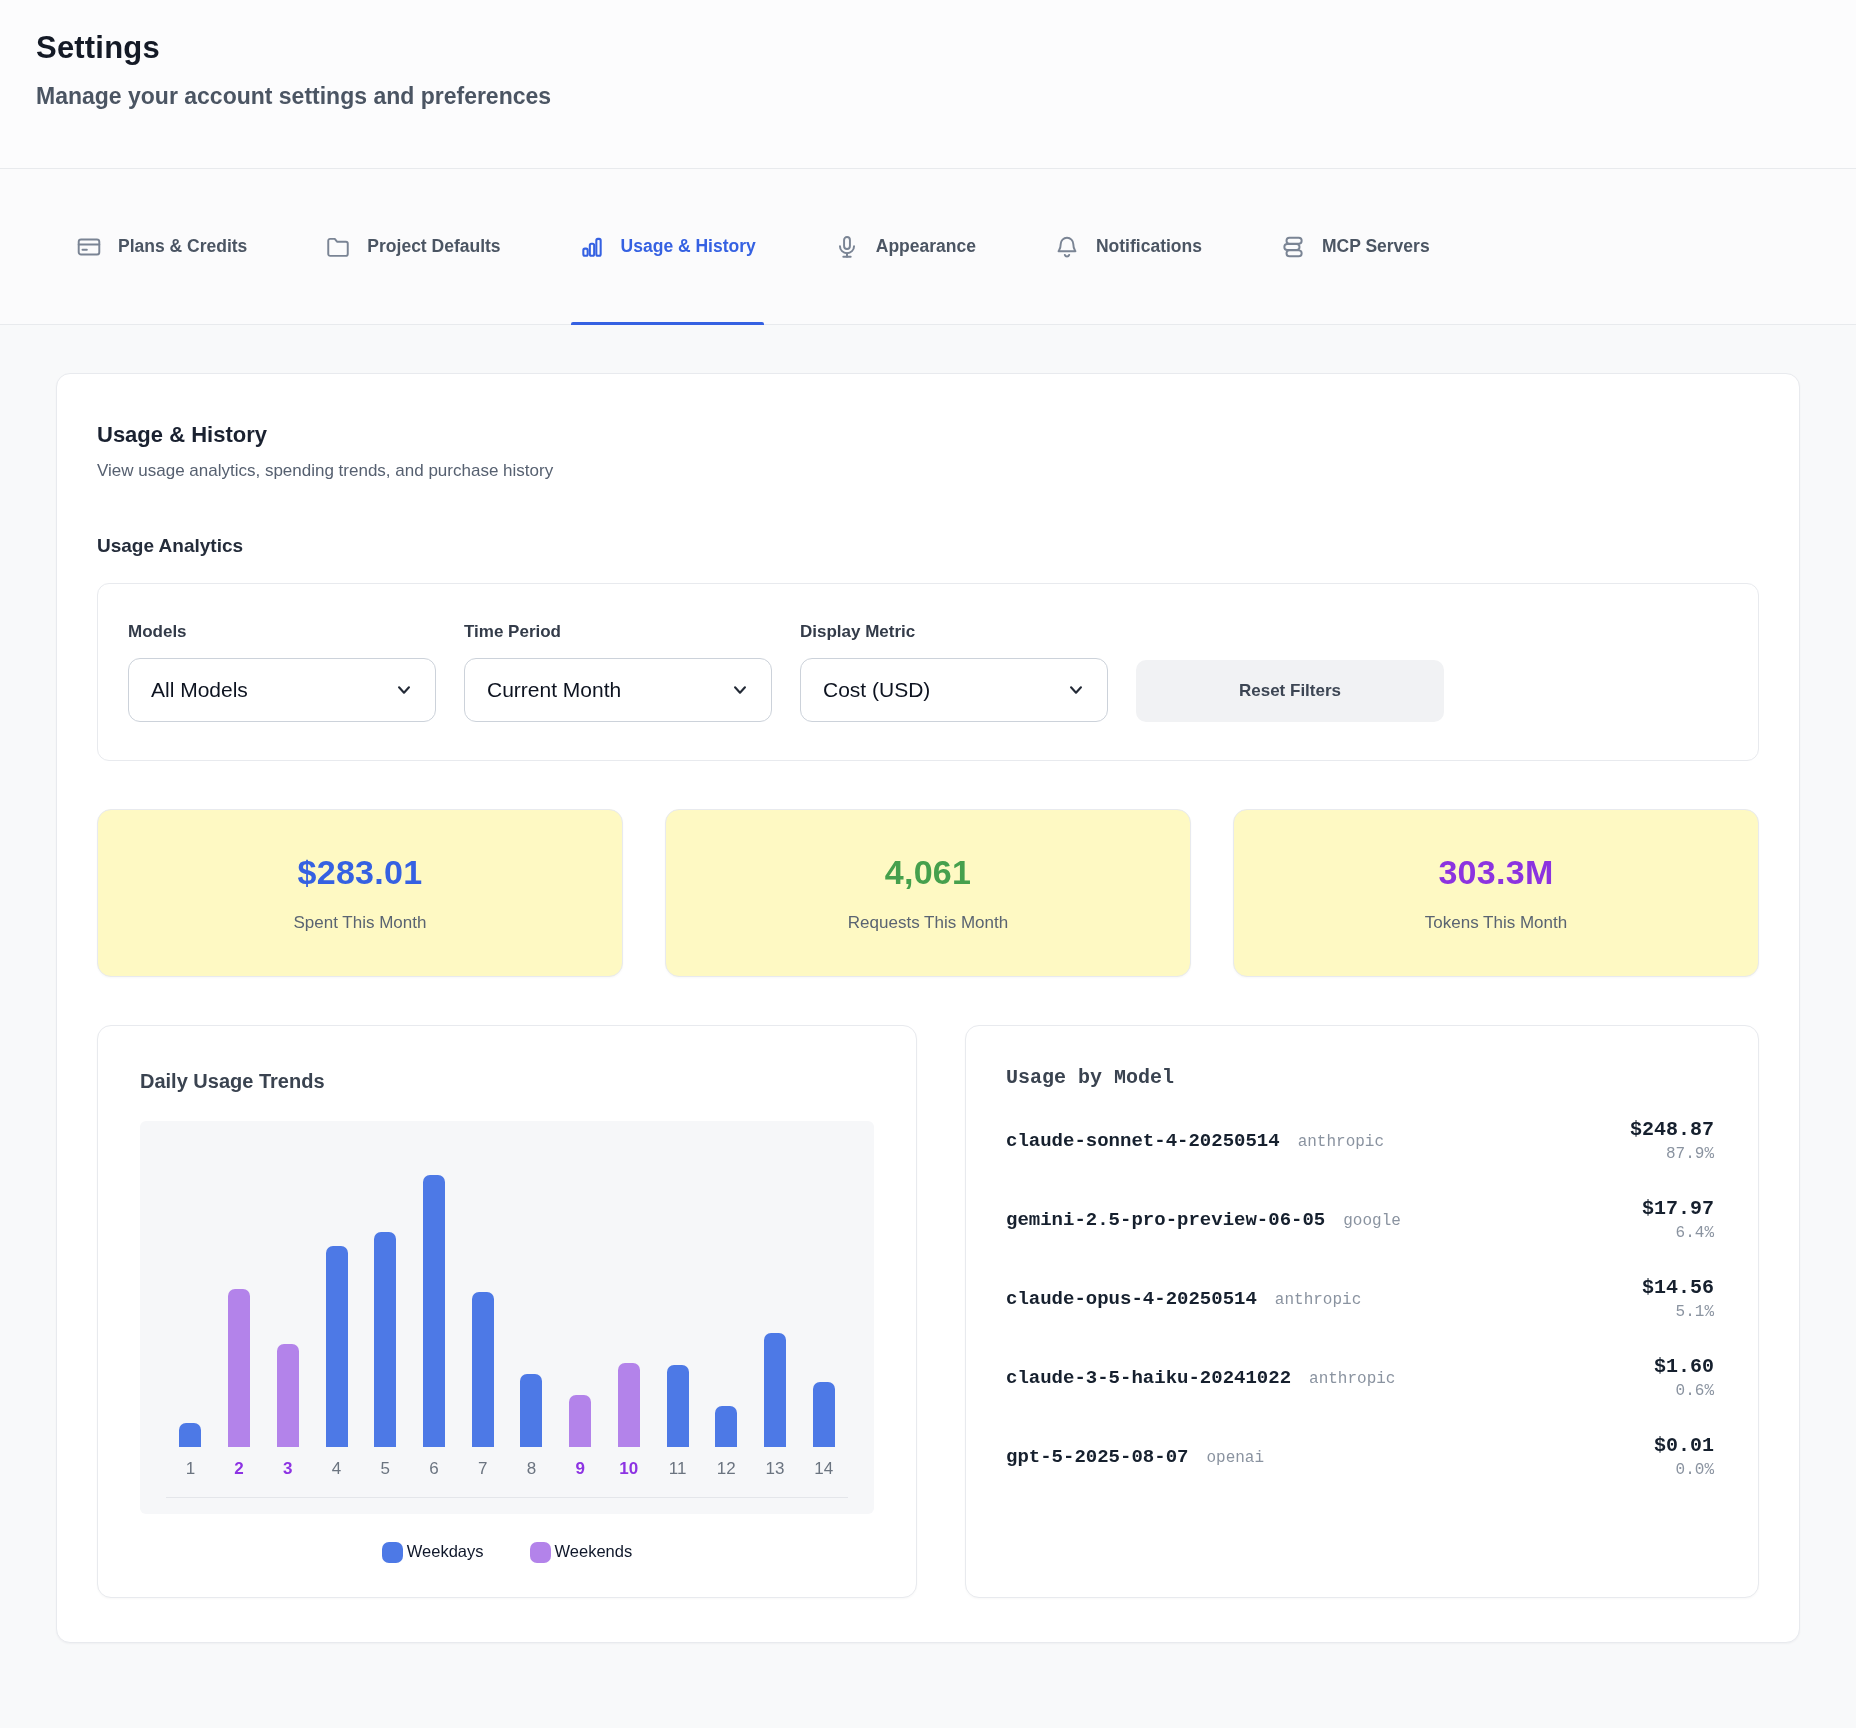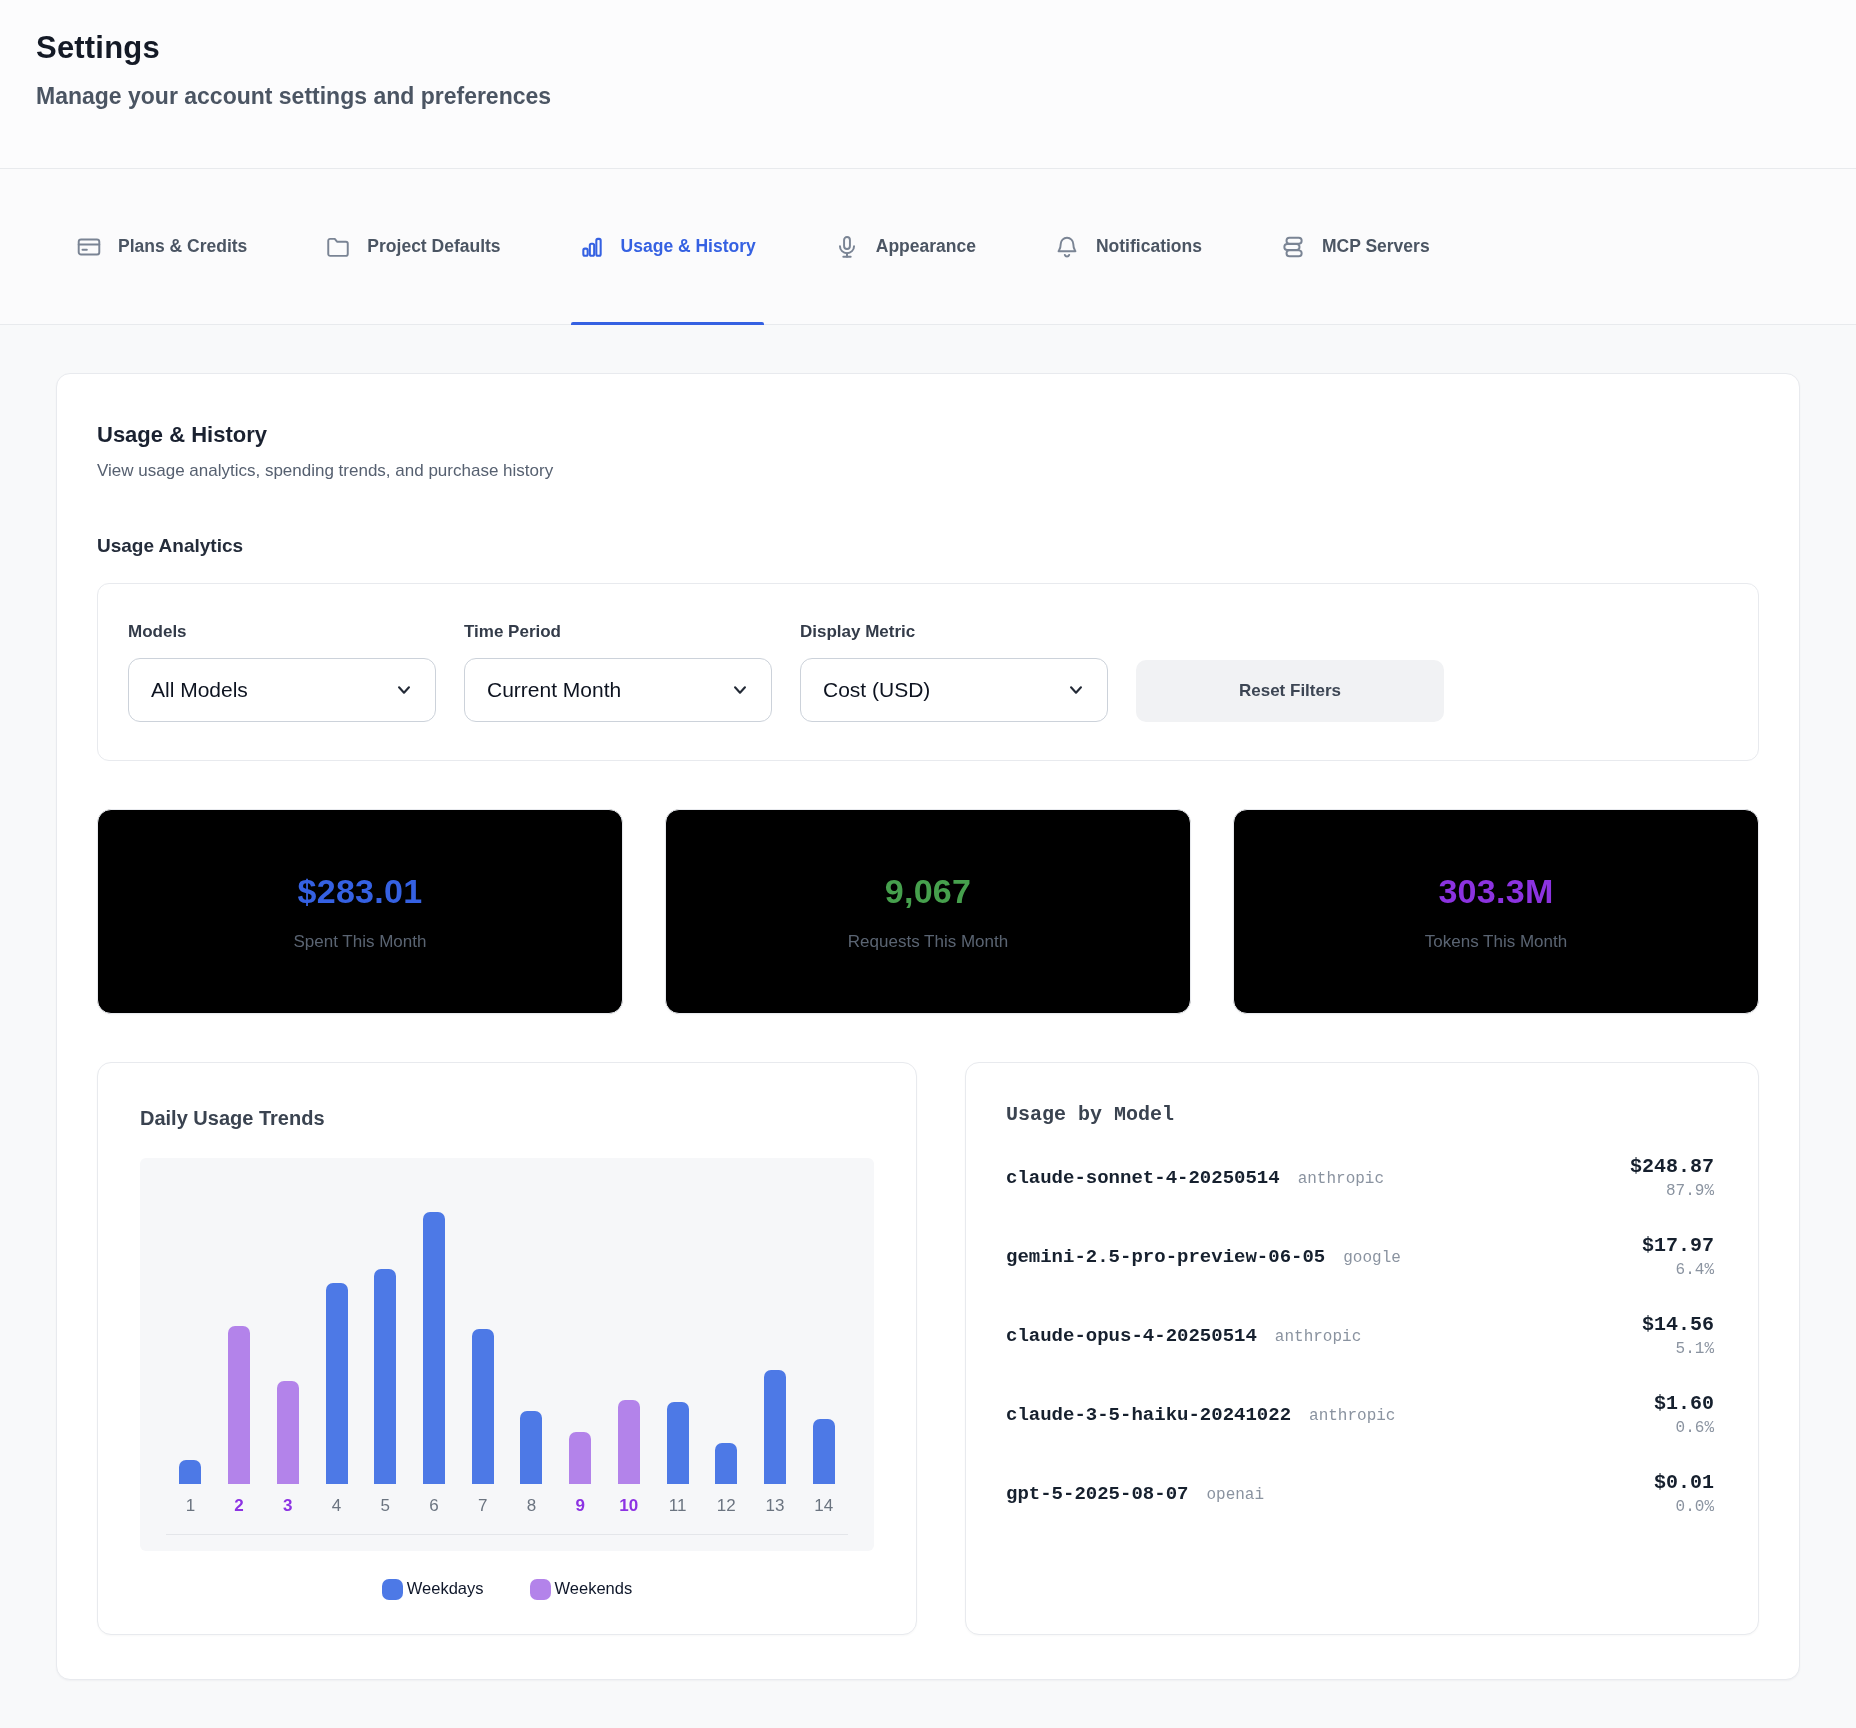--- a/index.html
+++ b/index.html
@@ -44,24 +44,24 @@
   .flabel { font-size:17px; font-weight:600; color:#333b49; margin-bottom:16px; }
   .select { height:64px; border:1px solid #ccd2da; border-radius:12px; background:#fff;
     display:flex; align-items:center; justify-content:space-between; padding:0 20px 0 22px;
     font-size:21px; color:#0d1320; cursor:pointer; }
   .select .chev { color:#232a36; display:flex; }
   .reset-btn { width:308px; height:62px; border:none; border-radius:10px; background:#f1f2f4;
     font-family:inherit; font-size:17px; font-weight:600; color:#3d4654; cursor:pointer; }
 
   
   .stats { margin-top:48px; display:flex; gap:42px; }
-  .stat { flex:1; border:1px solid #e8eaee; border-radius:14px; background:#000000;
+  .stat { flex:1; border:1px solid #e8eaee; border-radius:14px; background:#fef9c3;
     box-shadow:0 1px 2px rgba(16,24,40,.03);
     display:flex; flex-direction:column; align-items:center; justify-content:center;
-    height:205px; }
+    height:168px; }
   .stat .val { font-size:34px; font-weight:700; letter-spacing:.3px; }
   .stat .lbl { margin-top:21px; font-size:17px; color:#5a6472; }
 
   
   .charts { margin-top:48px; display:grid; grid-template-columns:820px 1fr; gap:48px; align-items:stretch; }
   .panel { border:1px solid #e8eaee; border-radius:14px; background:#fff;
     box-shadow:0 1px 2px rgba(16,24,40,.03); }
   .chart-card { padding:44px 42px 34px 42px; }
   .panel-title { font-size:20px; font-weight:600; color:#3a4350; }
 
@@ -205,21 +205,21 @@
           <button class="reset-btn">Reset Filters</button>
         </div>
       </div>
 
       <div class="stats">
         <div class="stat">
           <div class="val" style="color: rgb(53, 97, 226);">$283.01</div>
           <div class="lbl">Spent This Month</div>
         </div>
         <div class="stat">
-          <div class="val" style="color: rgb(70, 160, 77);">9,067</div>
+          <div class="val" style="color: rgb(70, 160, 77);">4,061</div>
           <div class="lbl">Requests This Month</div>
         </div>
         <div class="stat">
           <div class="val" style="color: rgb(140, 51, 224);">303.3M</div>
           <div class="lbl">Tokens This Month</div>
         </div>
       </div>
 
       <div class="charts">
 

